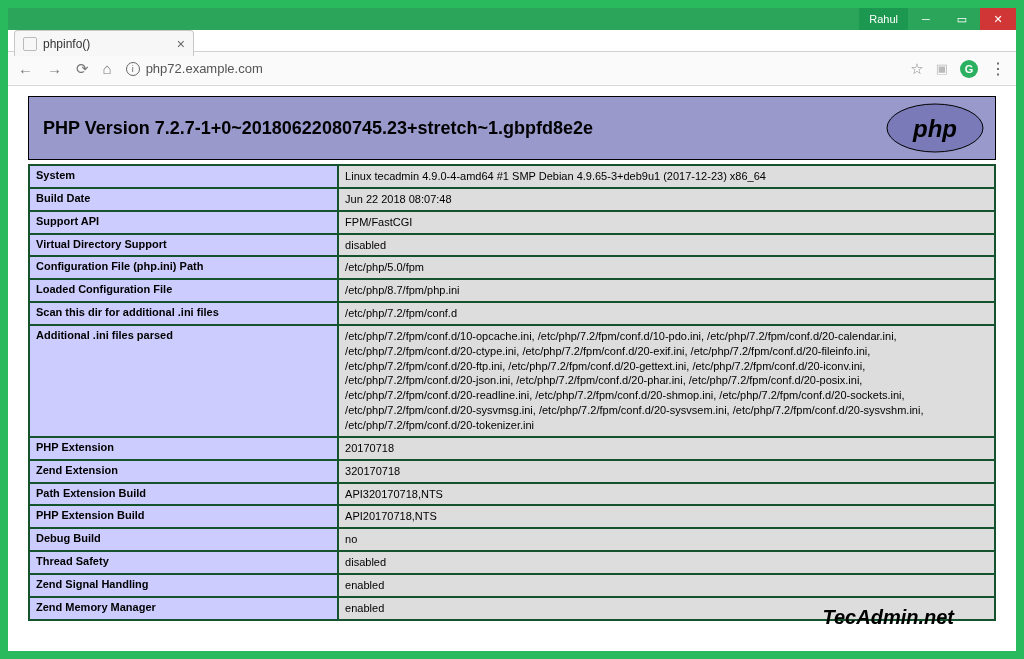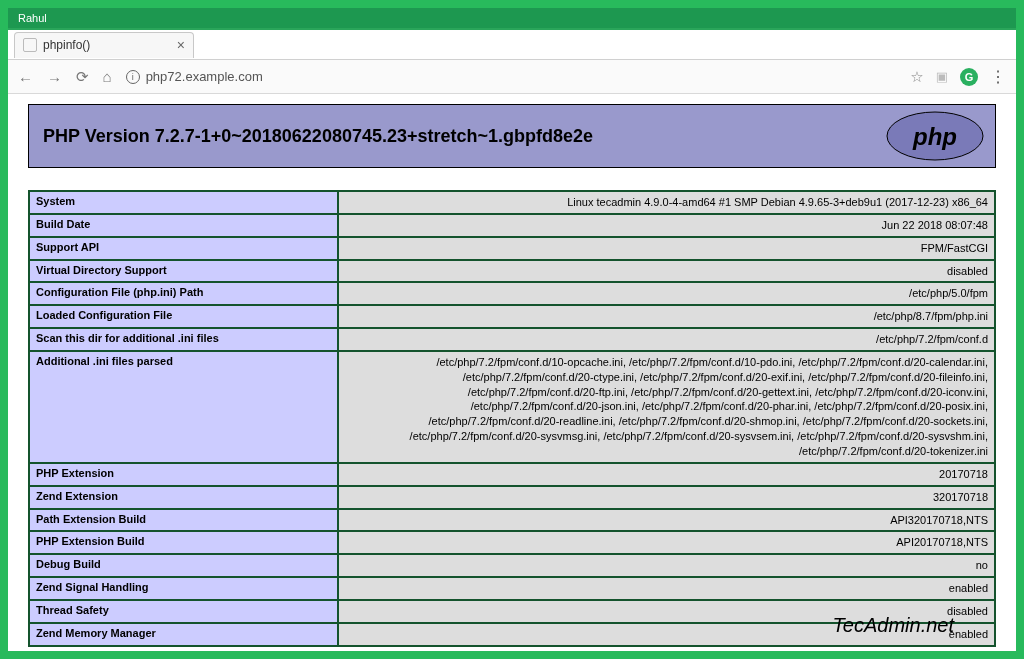--- a/index.html
+++ b/index.html
@@ -15,47 +15,46 @@
   position: absolute;
   top: 8px; left: 8px; right: 8px; bottom: 8px;
   background: #fff;
   display: flex;
   flex-direction: column;
 }
 .titlebar {
   height: 22px;
   background: #2aa55a;
   display: flex;
-  justify-content: flex-start;
+  justify-content: flex-end;
   align-items: stretch;
-  flex-direction: column;
 }
 .title-user {
   background: #1d9850;
   color: #fff;
   font-size: 11px;
   padding: 4px 10px;
   display: flex;
   align-items: center;
 }
 .win-btn {
   width: 36px;
   display: flex;
   align-items: center;
   justify-content: center;
   color: #fff;
   font-size: 11px;
 }
 .win-close { background: #d13636; }
 .tabstrip {
-  height: 30px;
+  height: 22px;
   background: #fff;
   border-bottom: 1px solid #d0d0d0;
   display: flex;
-  align-items: center;
+  align-items: flex-start;
   padding-left: 6px;
   position: relative;
 }
 .tab {
   height: 26px;
   min-width: 180px;
   background: #f7f7f7;
   border: 1px solid #c8c8c8;
   border-bottom: none;
   border-radius: 4px 4px 0 0;
@@ -125,21 +124,21 @@
 .php-content {
   padding: 10px 20px 40px 20px;
 }
 .php-header {
   background: #9999cc;
   border: 1px solid #000;
   height: 64px;
   display: flex;
   align-items: center;
   padding: 0 14px;
-  margin-bottom: 22px;
+  margin-bottom: 4px;
   position: relative;
 }
 .php-header h1 {
   font-size: 18px;
   font-weight: bold;
   color: #000;
 }
 .php-logo {
   position: absolute;
   right: 10px;
@@ -160,28 +159,27 @@
 .info-table td.k {
   background: #ccccff;
   font-weight: bold;
   width: 32%;
   color: #000;
 }
 .info-table td.v {
   background: #ddd;
   color: #000;
   line-height: 1.35;
-  text-align: right;
 }
 .watermark {
   position: absolute;
   right: 62px;
   top: 520px;
   font-size: 20px;
-  font-weight: normal;
+  font-weight: bold;
   font-style: italic;
   color: #000;
   pointer-events: none;
 }
 </style>
 </head>
 <body>
 
 <div class="window-frame">
 
@@ -278,26 +276,26 @@
             </tr>
             <tr>
               <td class="k">PHP Extension Build</td>
               <td class="v">API20170718,NTS</td>
             </tr>
             <tr>
               <td class="k">Debug Build</td>
               <td class="v">no</td>
             </tr>
             <tr>
+              <td class="k">Thread Safety</td>
+              <td class="v">disabled</td>
+            </tr>
+            <tr>
               <td class="k">Zend Signal Handling</td>
               <td class="v">enabled</td>
-            </tr>
-            <tr>
-              <td class="k">Thread Safety</td>
-              <td class="v">disabled</td>
             </tr>
             <tr>
               <td class="k">Zend Memory Manager</td>
               <td class="v">enabled</td>
             </tr>
           </tbody>
       </table>
 
     </div>
     <div class="watermark">TecAdmin.net</div>

